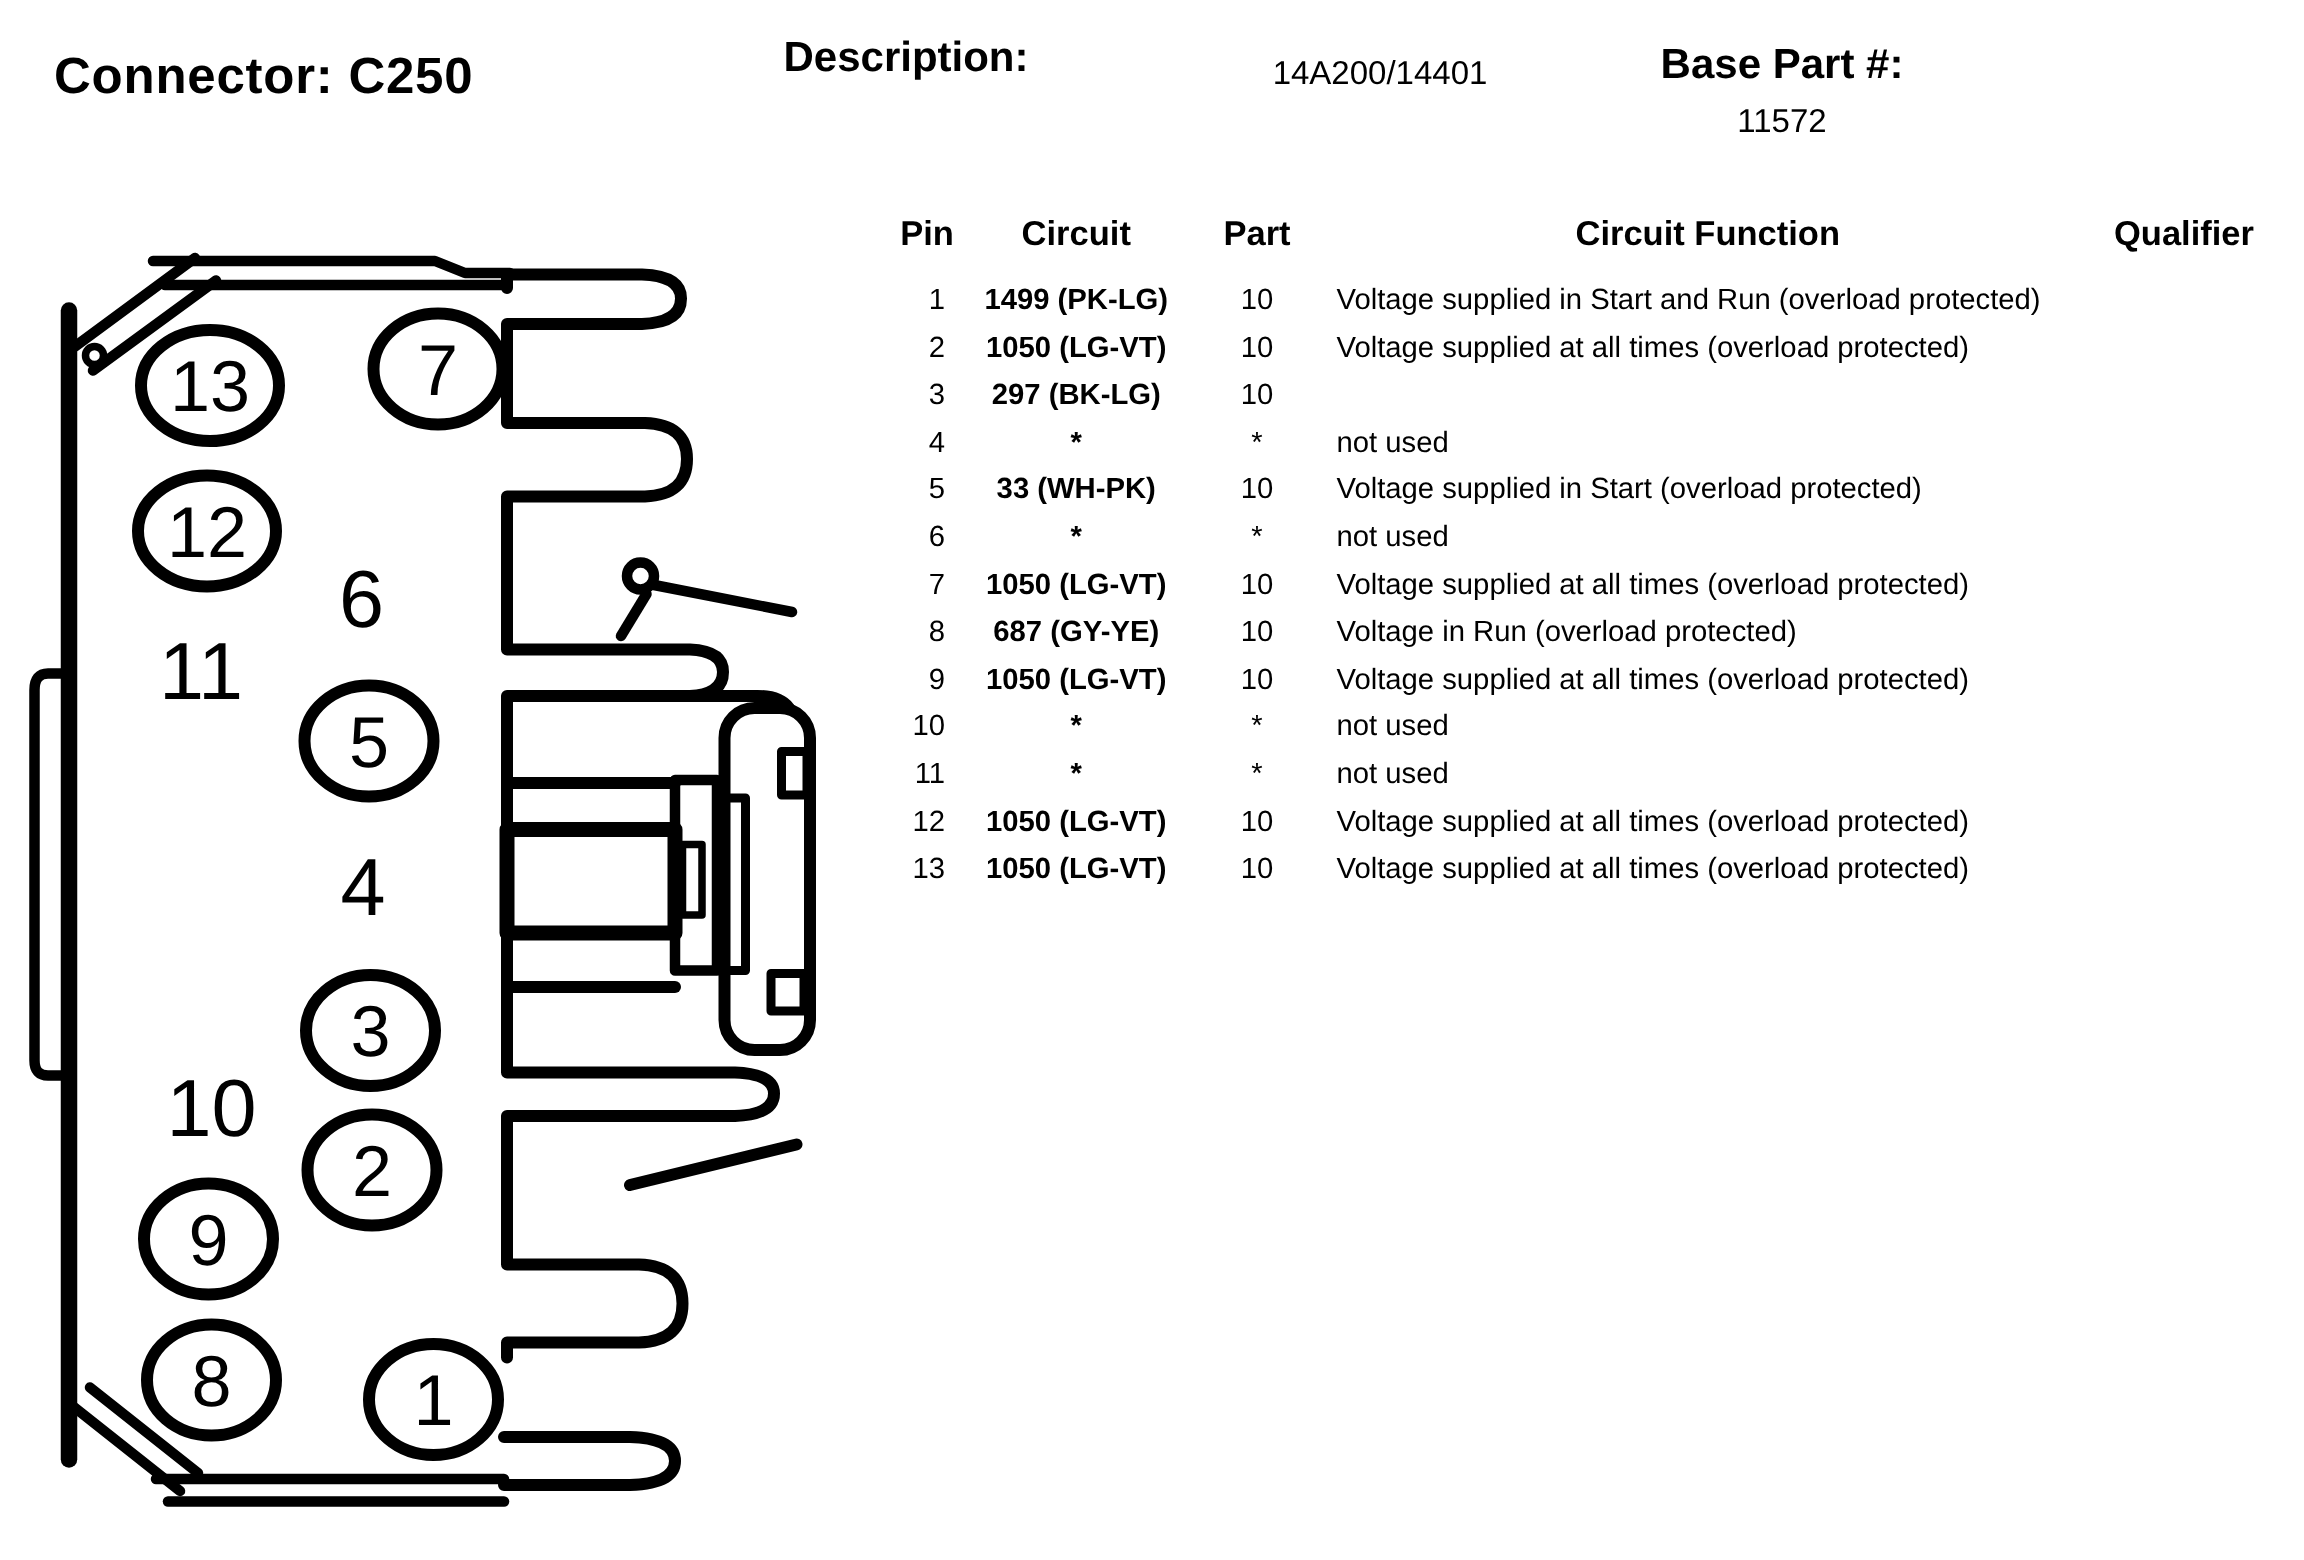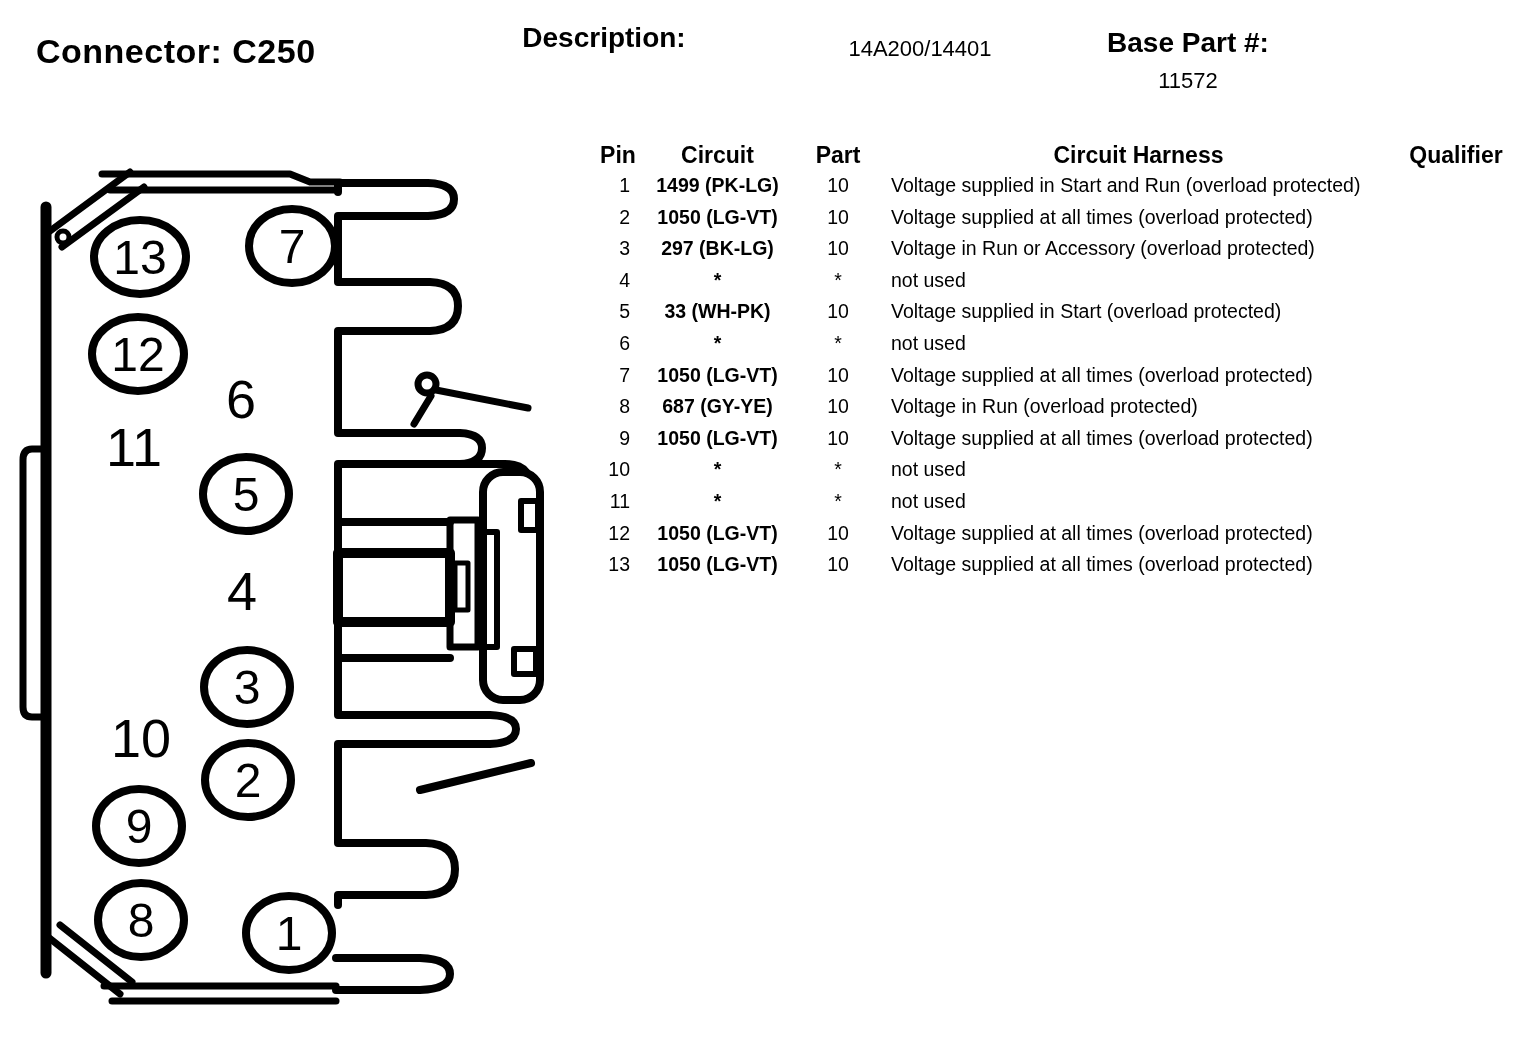--- a/index.html
+++ b/index.html
@@ -18,21 +18,21 @@
   .hdr-harn   { left:790px; top:27px; width:260px; }
   .hdr-base   { left:1058px; top:27px; width:260px; }
 
   
   .ptable { left:596px; top:142px; width:920px; }
   .trow {
     display:grid;
     grid-template-columns:44px 155px 86px 515px 120px;
     align-items:baseline;
   }
-  .thead { font-size:23px; font-weight:bold; margin-bottom:1px; }
+  .thead { font-size:23px; font-weight:bold; margin-bottom:16px; }
   .thead > div { text-align:center; }
   .tbody .trow { font-size:19.5px; height:31.6px; line-height:31.6px; }
   .c0 { text-align:right; padding-right:10px; }
   .c1 { text-align:center;font-weight:bold; }
   .c2 { text-align:center; }
   .c3 { text-align:left; padding-left:10px; }
   .c4 { text-align:center; }
 
   
   .drawing { left:0; top:150px; width:560px; height:890px; }
@@ -55,21 +55,21 @@
 <div class="abs hdr-block hdr-base">
   <div class="hdr-label">Base Part #:</div>
   <div class="hdr-value">11572</div>
 </div>
 
 <div class="abs ptable">
   <div class="trow thead">
       <div class="h0">Pin</div>
       <div class="h1">Circuit</div>
       <div class="h2">Part</div>
-      <div class="h3">Circuit Harness</div>
+      <div class="h3">Circuit Function</div>
       <div class="h4">Qualifier</div>
     </div>
   <div class="tbody">
       <div class="trow">
         <div class="c0">1</div>
         <div class="c1">1499 (PK-LG)</div>
         <div class="c2">10</div>
         <div class="c3">Voltage supplied in Start and Run (overload protected)</div>
         <div class="c4"></div>
       </div>
@@ -77,21 +77,20 @@
         <div class="c0">2</div>
         <div class="c1">1050 (LG-VT)</div>
         <div class="c2">10</div>
         <div class="c3">Voltage supplied at all times (overload protected)</div>
         <div class="c4"></div>
       </div>
       <div class="trow">
         <div class="c0">3</div>
         <div class="c1">297 (BK-LG)</div>
         <div class="c2">10</div>
-        <div class="c3">Voltage in Run or Accessory (overload protected)</div>
         <div class="c4"></div>
       </div>
       <div class="trow">
         <div class="c0">4</div>
         <div class="c1">*</div>
         <div class="c2">*</div>
         <div class="c3">not used</div>
         <div class="c4"></div>
       </div>
       <div class="trow">

